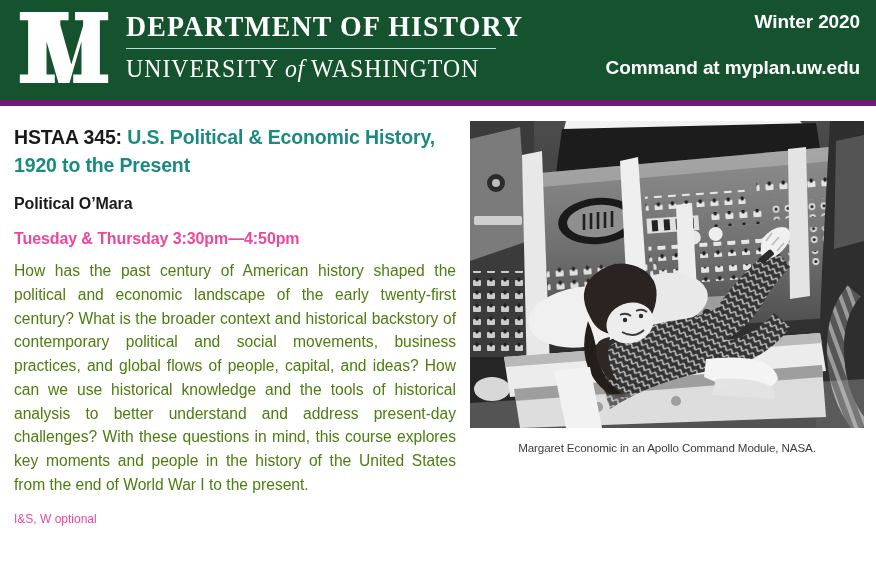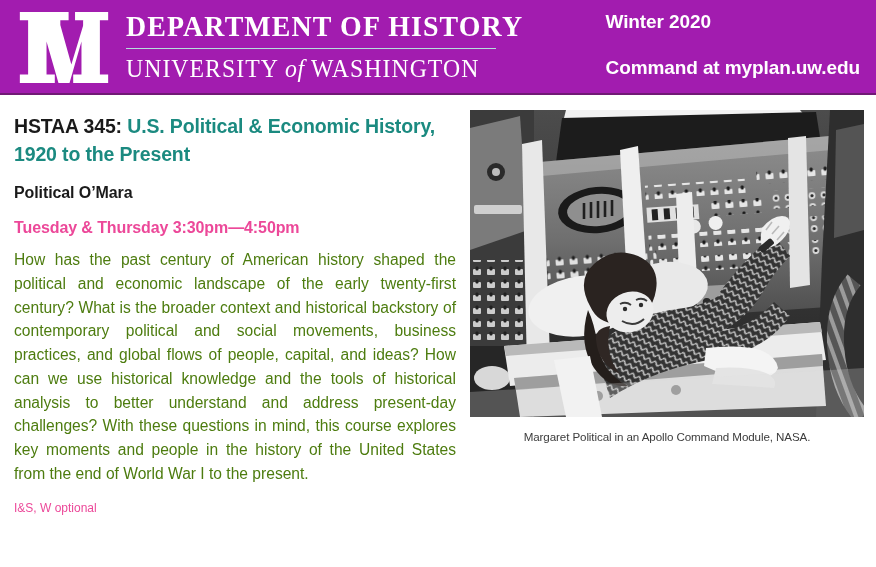--- a/index.html
+++ b/index.html
@@ -12,24 +12,24 @@
     height: 567px;
     overflow: hidden;
     font-family: "Liberation Sans", sans-serif;
     -webkit-font-smoothing: antialiased;
   }
 
   
   .header-band {
     position: relative;
     width: 876px;
-    height: 95px;
-    background: #a21caf;
+    height: 106px;
+    background: #14532d;
     box-sizing: border-box;
-    border-bottom: 2px solid #701a75;
+    border-bottom: 6px solid #701a75;
   }
   .brand-block {
     position: absolute;
     left: 18px;
     top: 6px;
     display: flex;
     align-items: flex-start;
   }
   .w-logo {
     width: 92px;
@@ -72,21 +72,21 @@
   .wordmark-line2 .of {
     font-style: italic;
     font-size: 25px;
     letter-spacing: 0.5px;
   }
 
   .header-right {
     position: absolute;
     right: 16px;
     top: 12px;
-    text-align: left;
+    text-align: right;
   }
   .term-label {
     color: #ffffff;
     font-size: 19px;
     font-weight: bold;
     line-height: 1.1;
     white-space: nowrap;
     letter-spacing: -0.1px;
   }
   .register-label {
@@ -354,16 +354,16 @@
         <circle cx="171" cy="195" r="2.2" fill="#2c2c2c"></circle>
         <path d="M152 211 q12 7 22 -2" stroke="#3a3a3a" stroke-width="2" fill="none"></path>
 
         <path d="M118 200 q-10 34 6 58 q14 20 34 18 q-26 -14 -30 -40 q-4 -24 -10 -36 Z" fill="#241e1b"></path>
         <path d="M140 216 q-6 30 10 48 q-22 -10 -24 -34 q-1 -12 14 -14 Z" fill="#2f2724"></path>
 
         <polygon points="0,282 394,258 394,307 0,307" fill="#e0e0e0" opacity="0.25"></polygon>
         <polygon points="84,250 120,246 132,307 96,307" fill="#f2f2f2"></polygon>
       </svg>
     </div>
-    <div class="photo-caption">Margaret Political in an Apollo Command Module, NASA.</div>
+    <div class="photo-caption">Margaret Economic in an Apollo Command Module, NASA.</div>
   </div>
 
 </div>
 
 </body></html>

